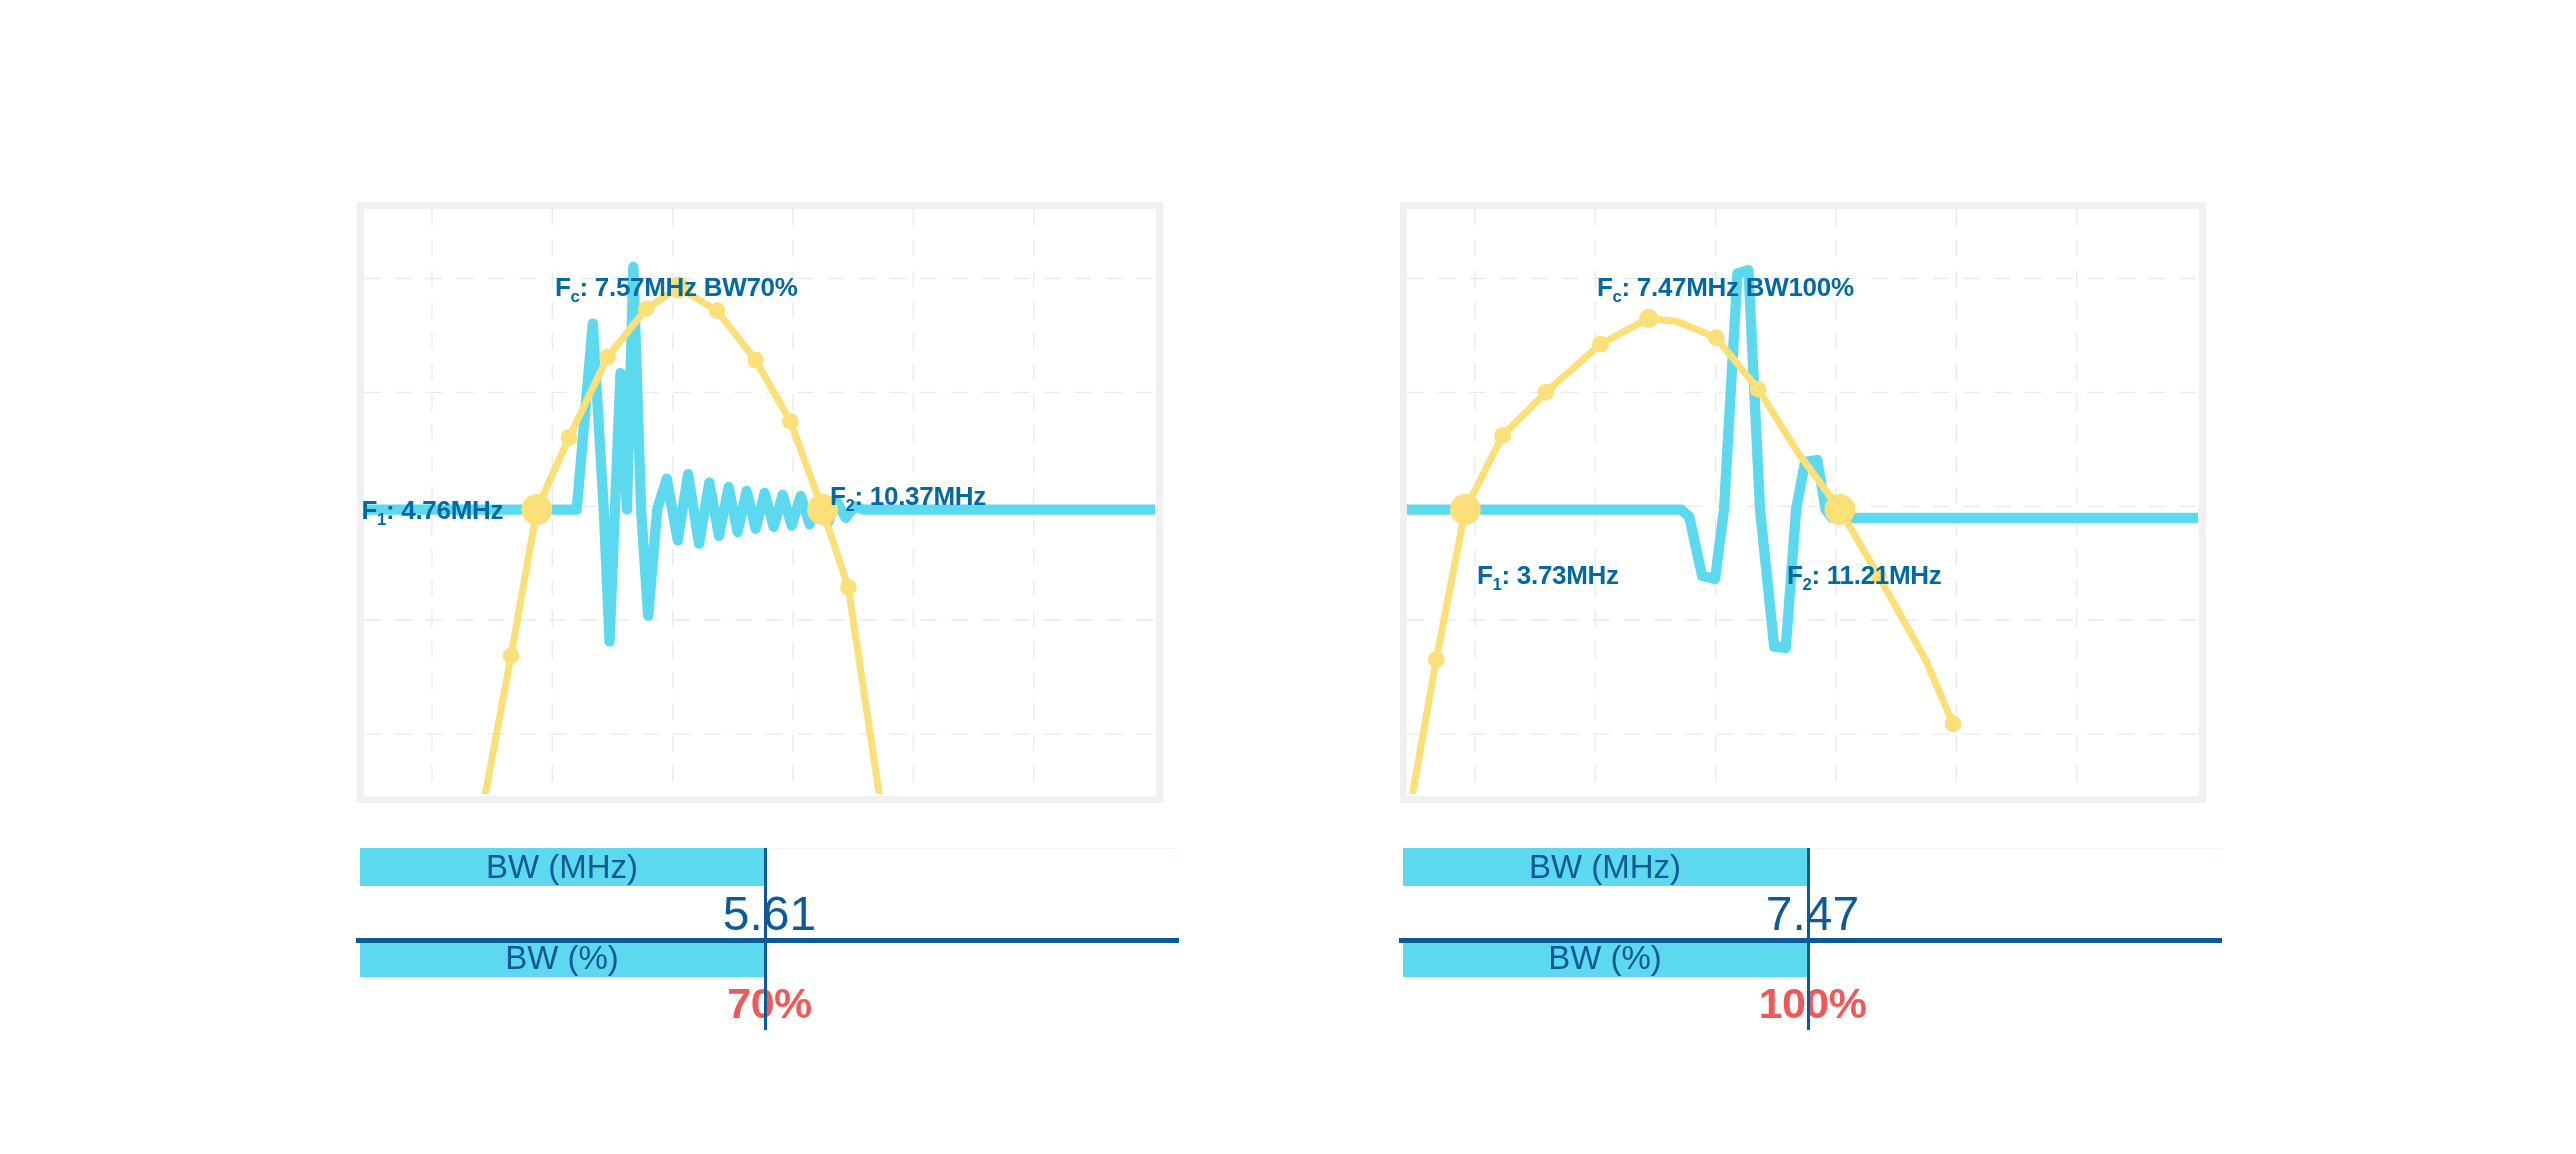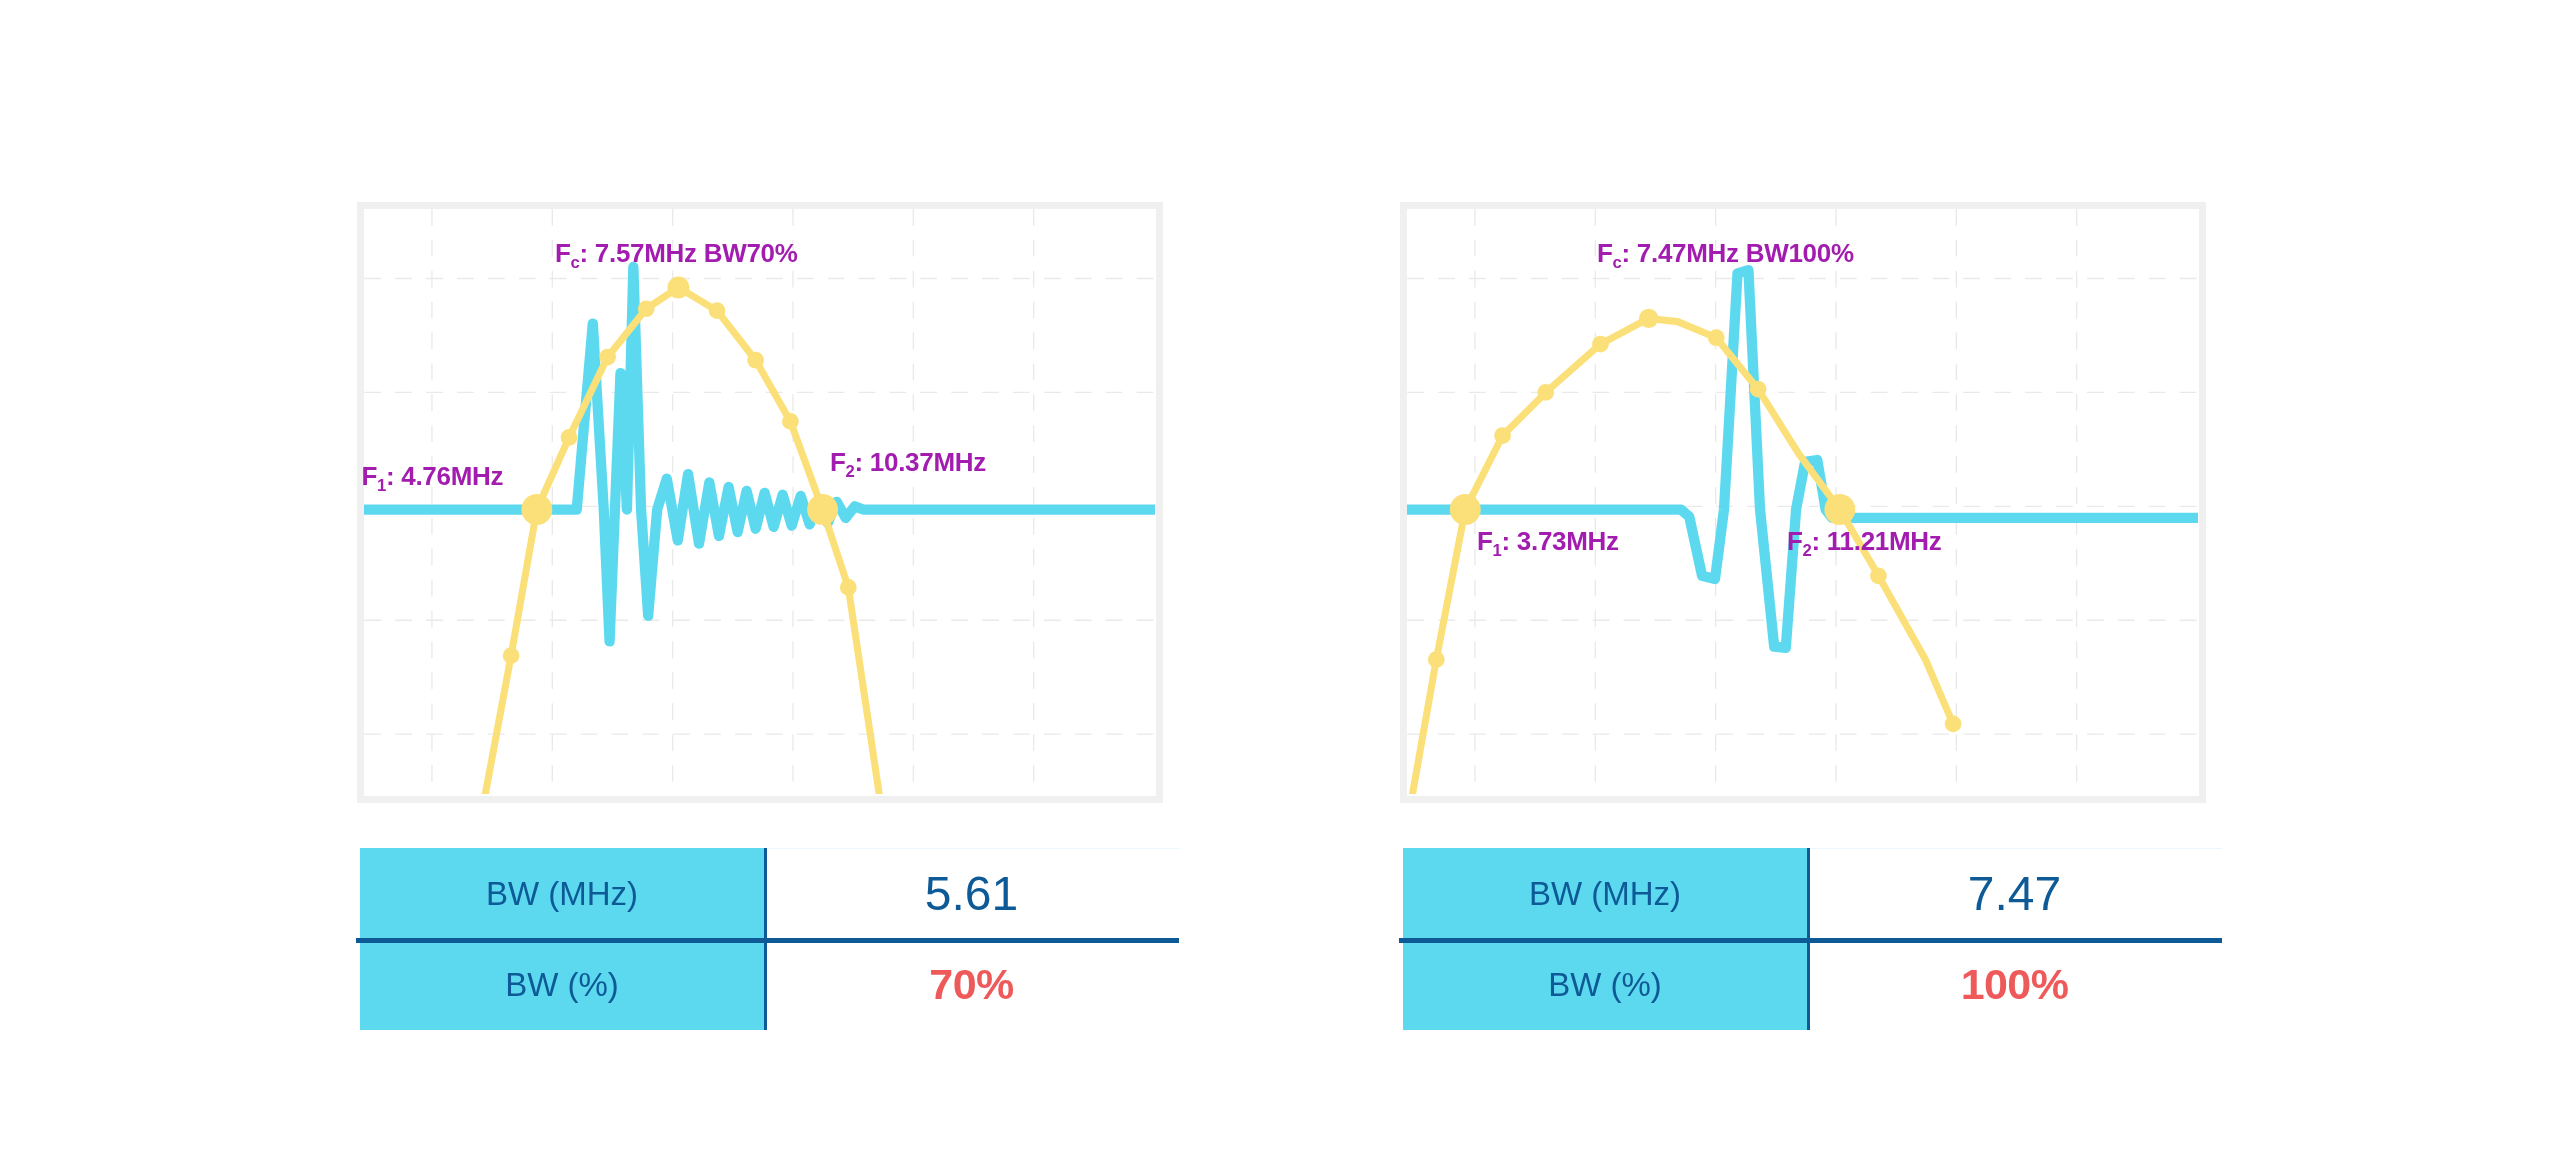--- a/index.html
+++ b/index.html
@@ -46,46 +46,48 @@
   }
   .plot-svg {
     position: absolute;
     left: 0;
     top: 0;
   }
 
   
   .lbl {
     position: absolute;
-    color: #a21caf;
+    color: #0369a1;
     font-weight: bold;
     font-size: 26px;
     letter-spacing: -0.3px;
     white-space: nowrap;
     line-height: 1;
+    margin-top: 34px;
   }
   .lbl sub {
     font-size: 16.7px;
     vertical-align: -0.35em;
     font-weight: bold;
   }
 
   
   .bw-table {
     position: absolute;
     left: 51px;
     top: 848px;
     width: 819px;
     height: 182px;
   }
   .bw-row {
     position: relative;
     display: flex;
     height: 91px;
     box-sizing: border-box;
+    flex-direction: column;
   }
   .bw-key {
     width: 404px;
     background: #5DD9EF;
     display: flex;
     align-items: center;
     justify-content: center;
     box-sizing: border-box;
   }
   .bw-key span {

